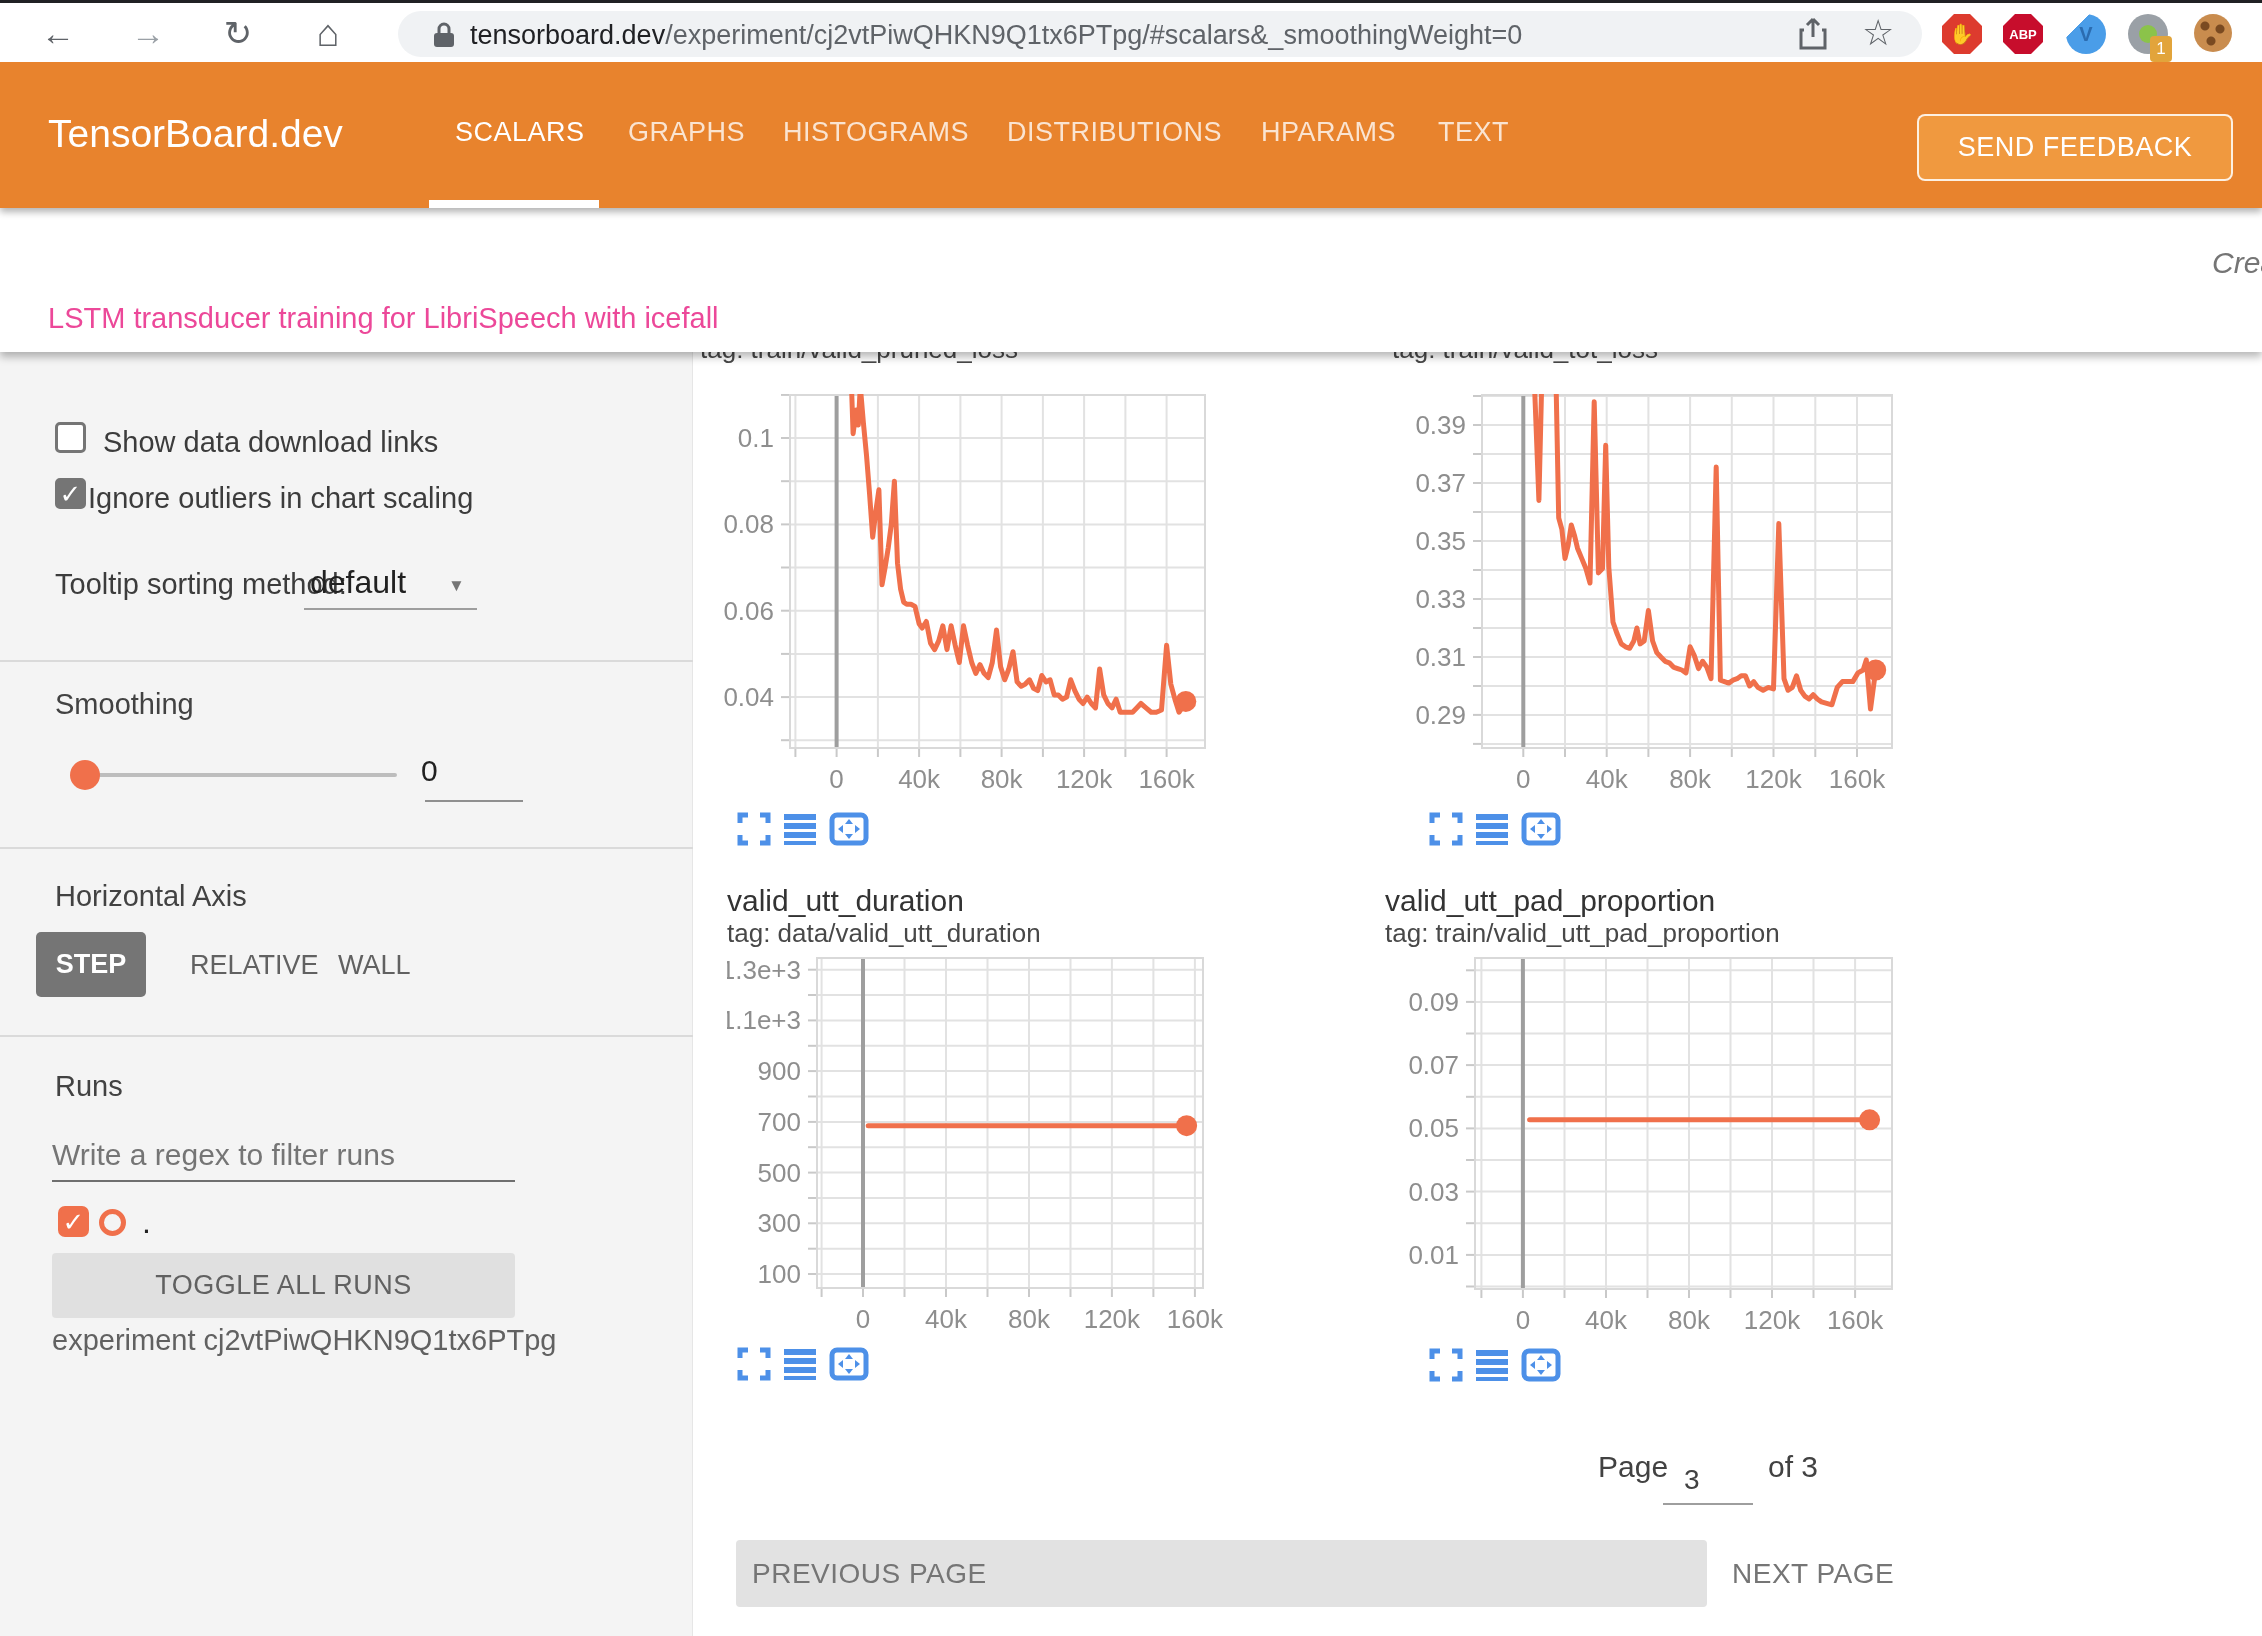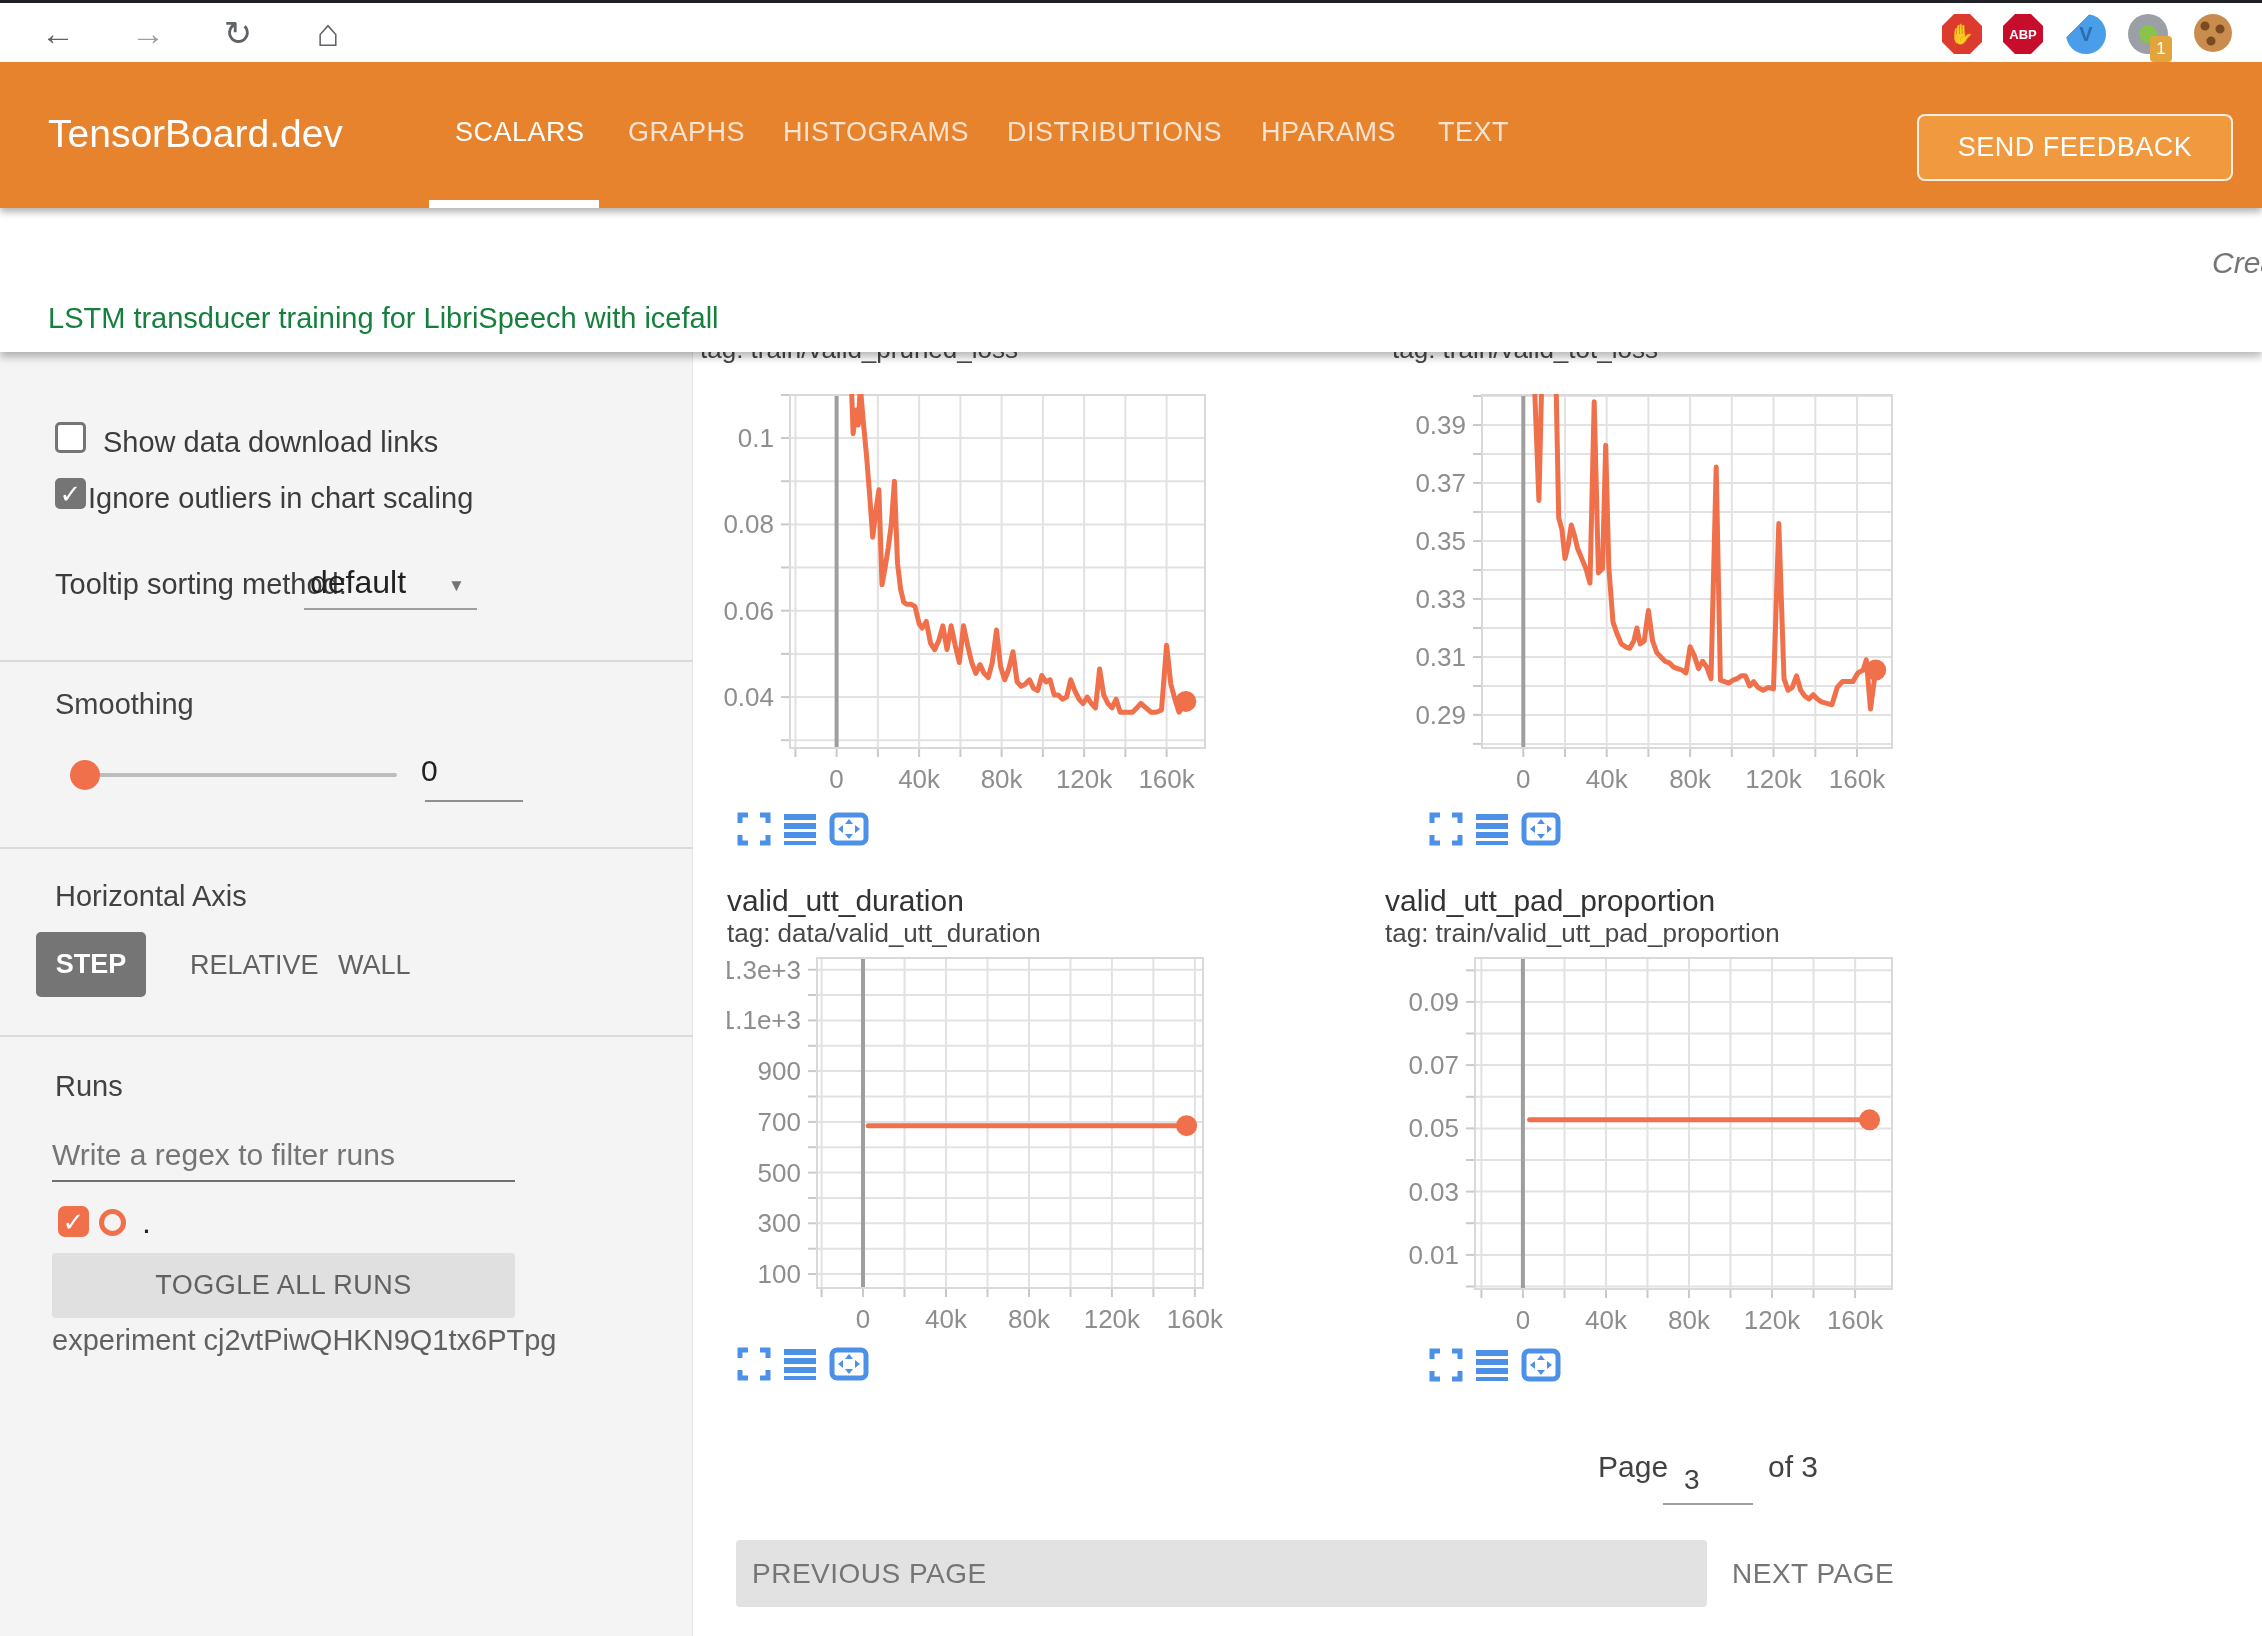--- a/index.html
+++ b/index.html
@@ -27,21 +27,21 @@
   .appbar{position:absolute;left:0;top:62px;width:2262px;height:146px;z-index:25;box-shadow:0 4px 7px rgba(0,0,0,.30);}
   .logo{position:absolute;left:48px;top:50px;color:#fff;font-size:39px;font-weight:500;}
   .tab{position:absolute;top:55px;font-size:27px;letter-spacing:.5px;color:rgba(255,255,255,.78);cursor:pointer;}
   .tab.active{color:#fff;}
   .tab-underline{position:absolute;left:429px;top:138px;width:170px;height:8px;background:#fff;}
   .feedback{position:absolute;left:1917px;top:52px;width:316px;height:67px;border:2px solid rgba(255,255,255,.85);border-radius:8px;color:#fff;font-size:27px;display:flex;align-items:center;justify-content:center;letter-spacing:.5px;cursor:pointer;}
 
   
   .toolbar{position:absolute;left:0;top:208px;width:2262px;height:144px;background:#fff;z-index:20;box-shadow:0 5px 8px rgba(0,0,0,.28);}
   .created{position:absolute;left:2212px;top:38px;font-size:30px;font-style:italic;color:#757575;white-space:nowrap;}
-  .exp-title{position:absolute;left:48px;top:94px;font-size:29px;color:#15803d;}
+  .exp-title{position:absolute;left:48px;top:94px;font-size:29px;color:#ec4899;}
 
   
   .sidebar{position:absolute;left:0;top:352px;width:693px;height:1284px;background:#f4f4f4;border-right:1px solid #e6e6e6;z-index:10;}
   .divider{position:absolute;left:0;width:693px;height:2px;background:#dadada;}
   .cb{position:absolute;width:31px;height:31px;border:3px solid #757575;border-radius:5px;background:#fff;cursor:pointer;}
   .cb.checked{background:#757575;border-color:#757575;color:#fff;font-size:26px;line-height:27px;text-align:center;}
   .cb.run{background:#F0704B;border-color:#F0704B;color:#fff;font-size:26px;line-height:27px;text-align:center;border-radius:7px;}
   .sb-label{position:absolute;font-size:29px;color:#3c3c3c;}
   .sb-head{position:absolute;font-size:29px;color:#424242;}
   .dd-value{position:absolute;font-size:32px;color:#212121;cursor:pointer;}
@@ -72,20 +72,36 @@
 </head>
 <body>
 
 <div class="screen">
 
   <div class="chrome">
     <span class="nav-ico" style="left:36px;">←</span>
     <span class="nav-ico" style="left:126px;color:#9aa0a6;">→</span>
     <span class="nav-ico" style="left:216px;">↻</span>
     <span class="nav-ico" style="left:306px;font-size:38px;">⌂</span>
+    <div class="url-pill">
+      <span class="lock">
+        <svg width="24" height="26" viewBox="0 0 24 26">
+            <rect x="2" y="11" width="20" height="14" rx="3" fill="#5f6368"></rect>
+            <path d="M7 11 V7 a5 5 0 0 1 10 0 V11" fill="none" stroke="#5f6368" stroke-width="3"></path>
+          </svg>
+      </span>
+      <span class="url-text"><span class="url-domain">tensorboard.dev</span><span class="url-path">/experiment/cj2vtPiwQHKN9Q1tx6PTpg/#scalars&amp;_smoothingWeight=0</span></span>
+      <span class="pill-ico" style="left:1400px;">
+        <svg width="30" height="34" viewBox="0 0 30 34">
+            <path d="M15 2 v18 M15 2 l-6 6 M15 2 l6 6" stroke="#5f6368" stroke-width="3" fill="none"></path>
+            <path d="M6 13 H3 v18 h24 V13 h-3" stroke="#5f6368" stroke-width="3" fill="none"></path>
+          </svg>
+      </span>
+      <span class="pill-ico" style="left:1464px;top:1px;font-size:36px;">☆</span>
+    </div>
     <div class="ext" style="left:1942px;">
       <div class="octagon" style="background:#dd3b2e;font-size:20px;">
           <span>✋</span>
         </div>
     </div>
     <div class="ext" style="left:2003px;">
       <div class="octagon" style="background:#c70d2c;font-size:13px;">
           <span>ABP</span>
         </div>
     </div>

